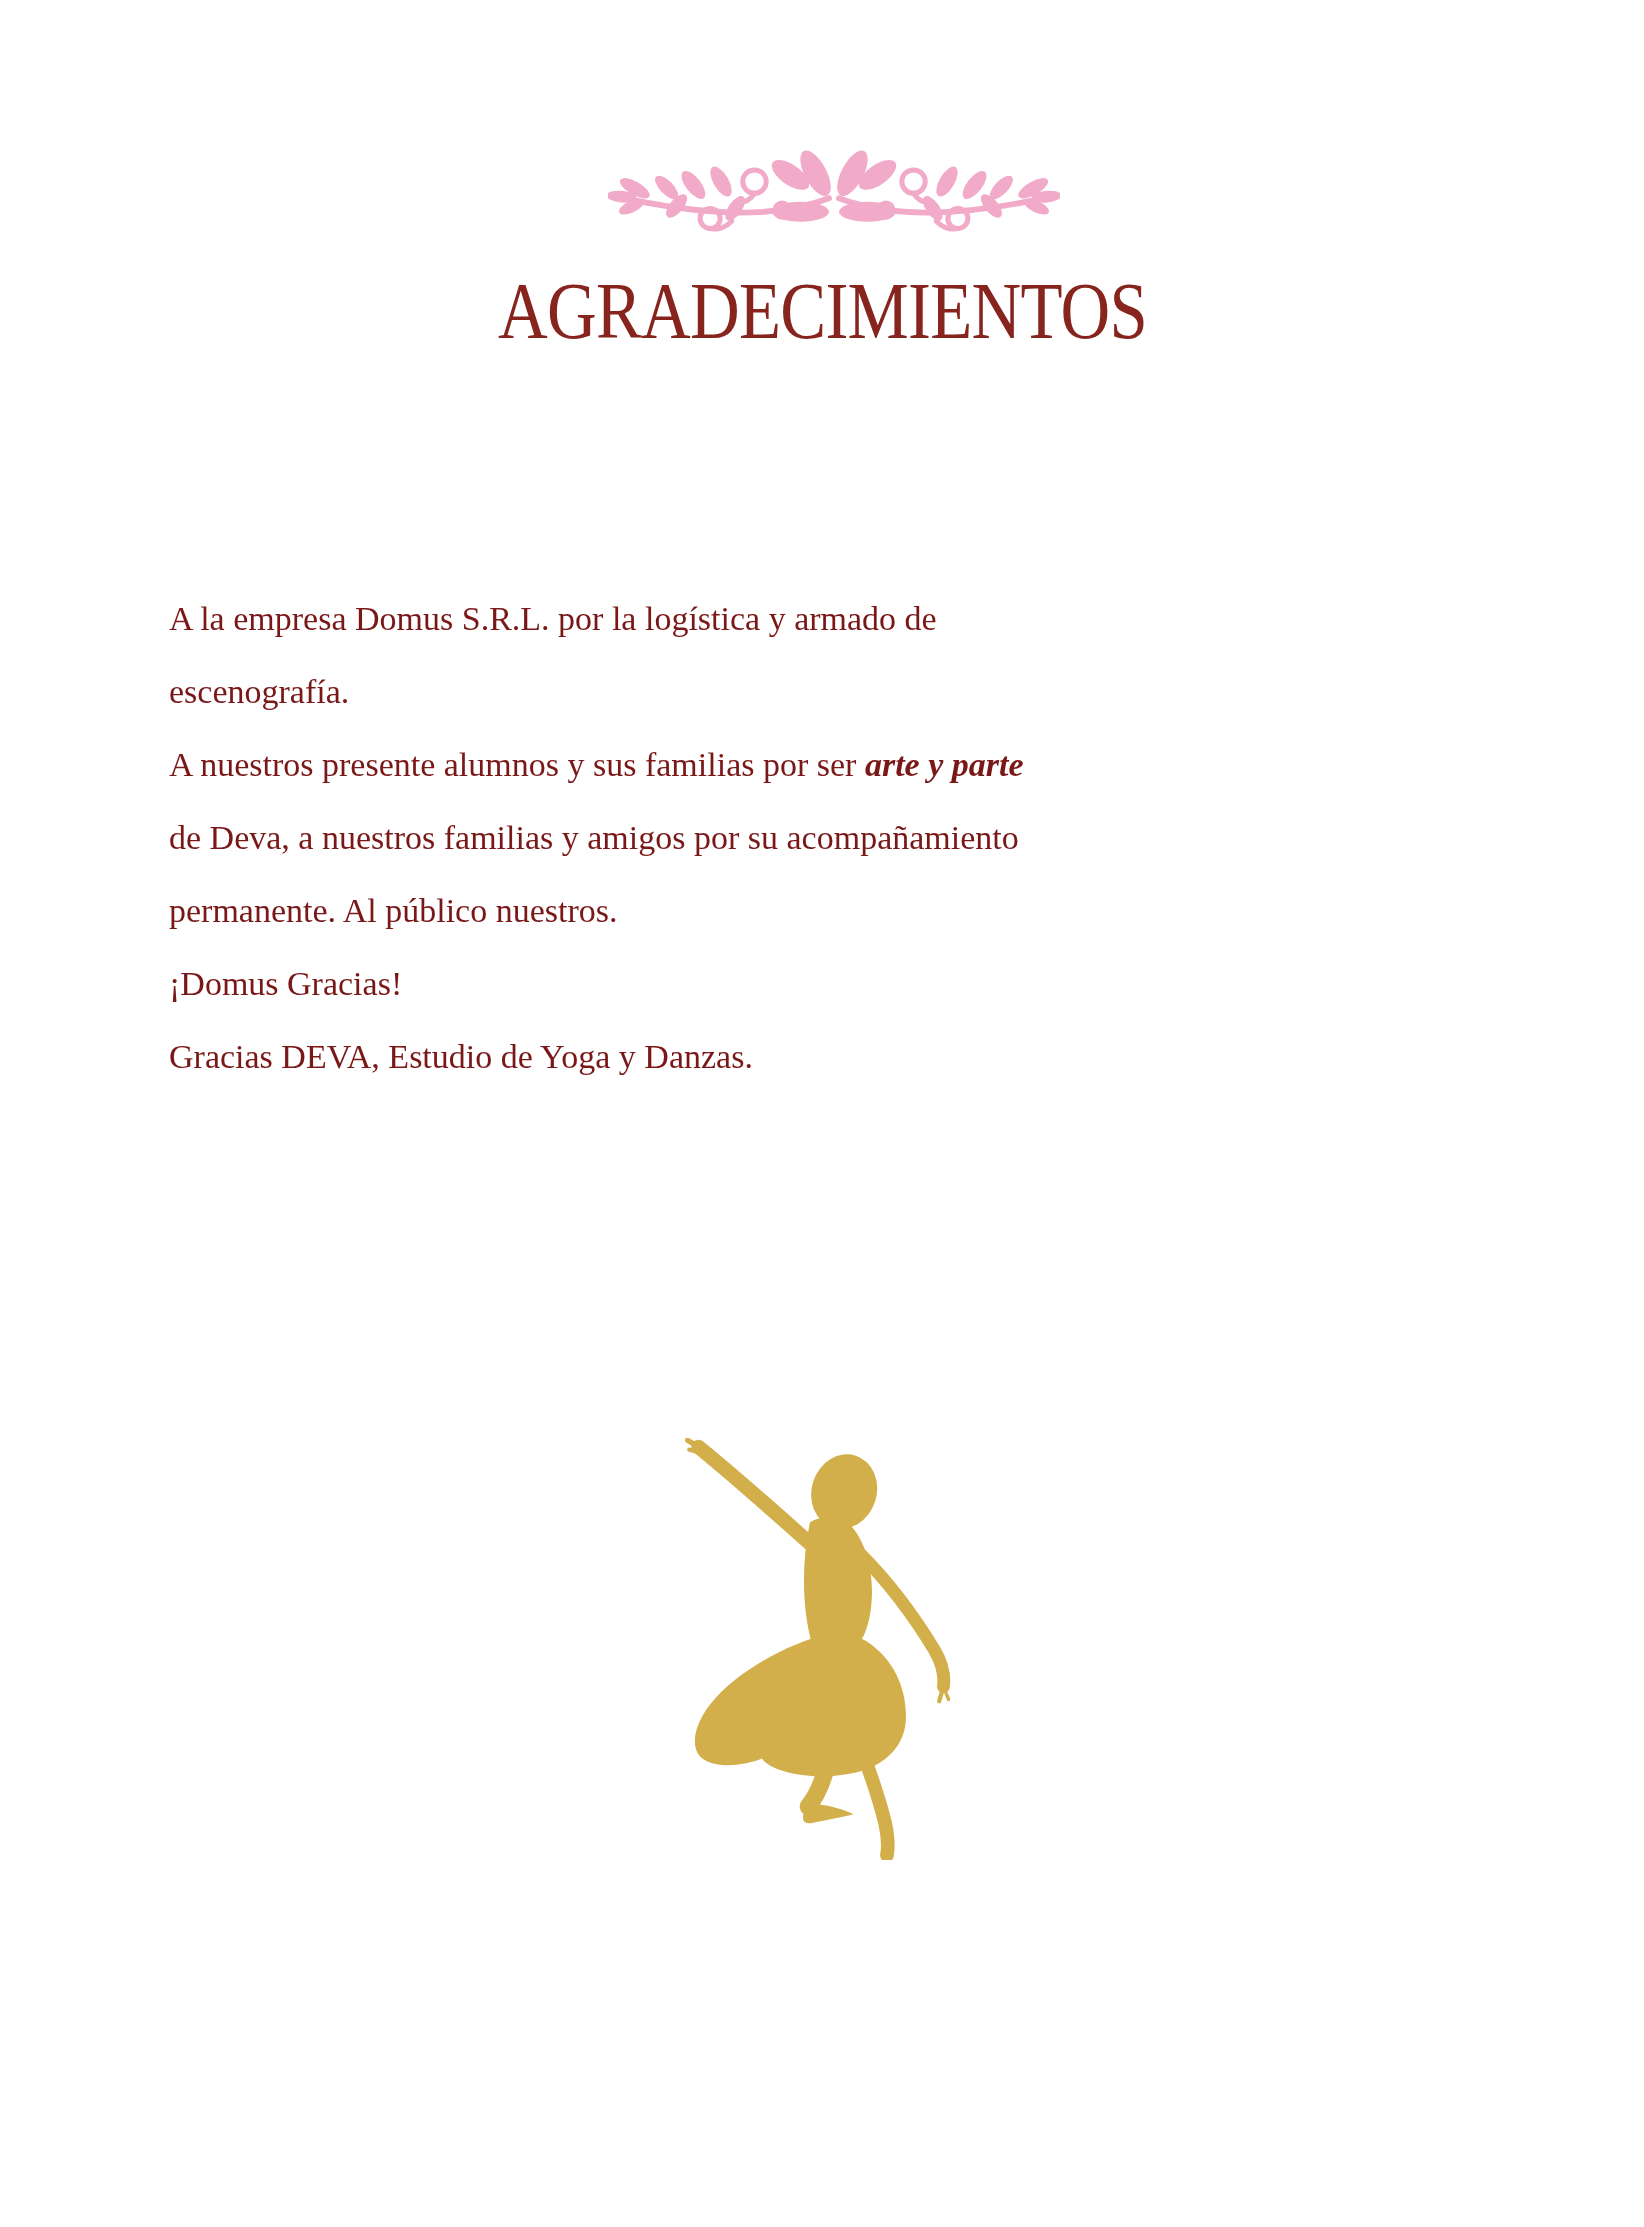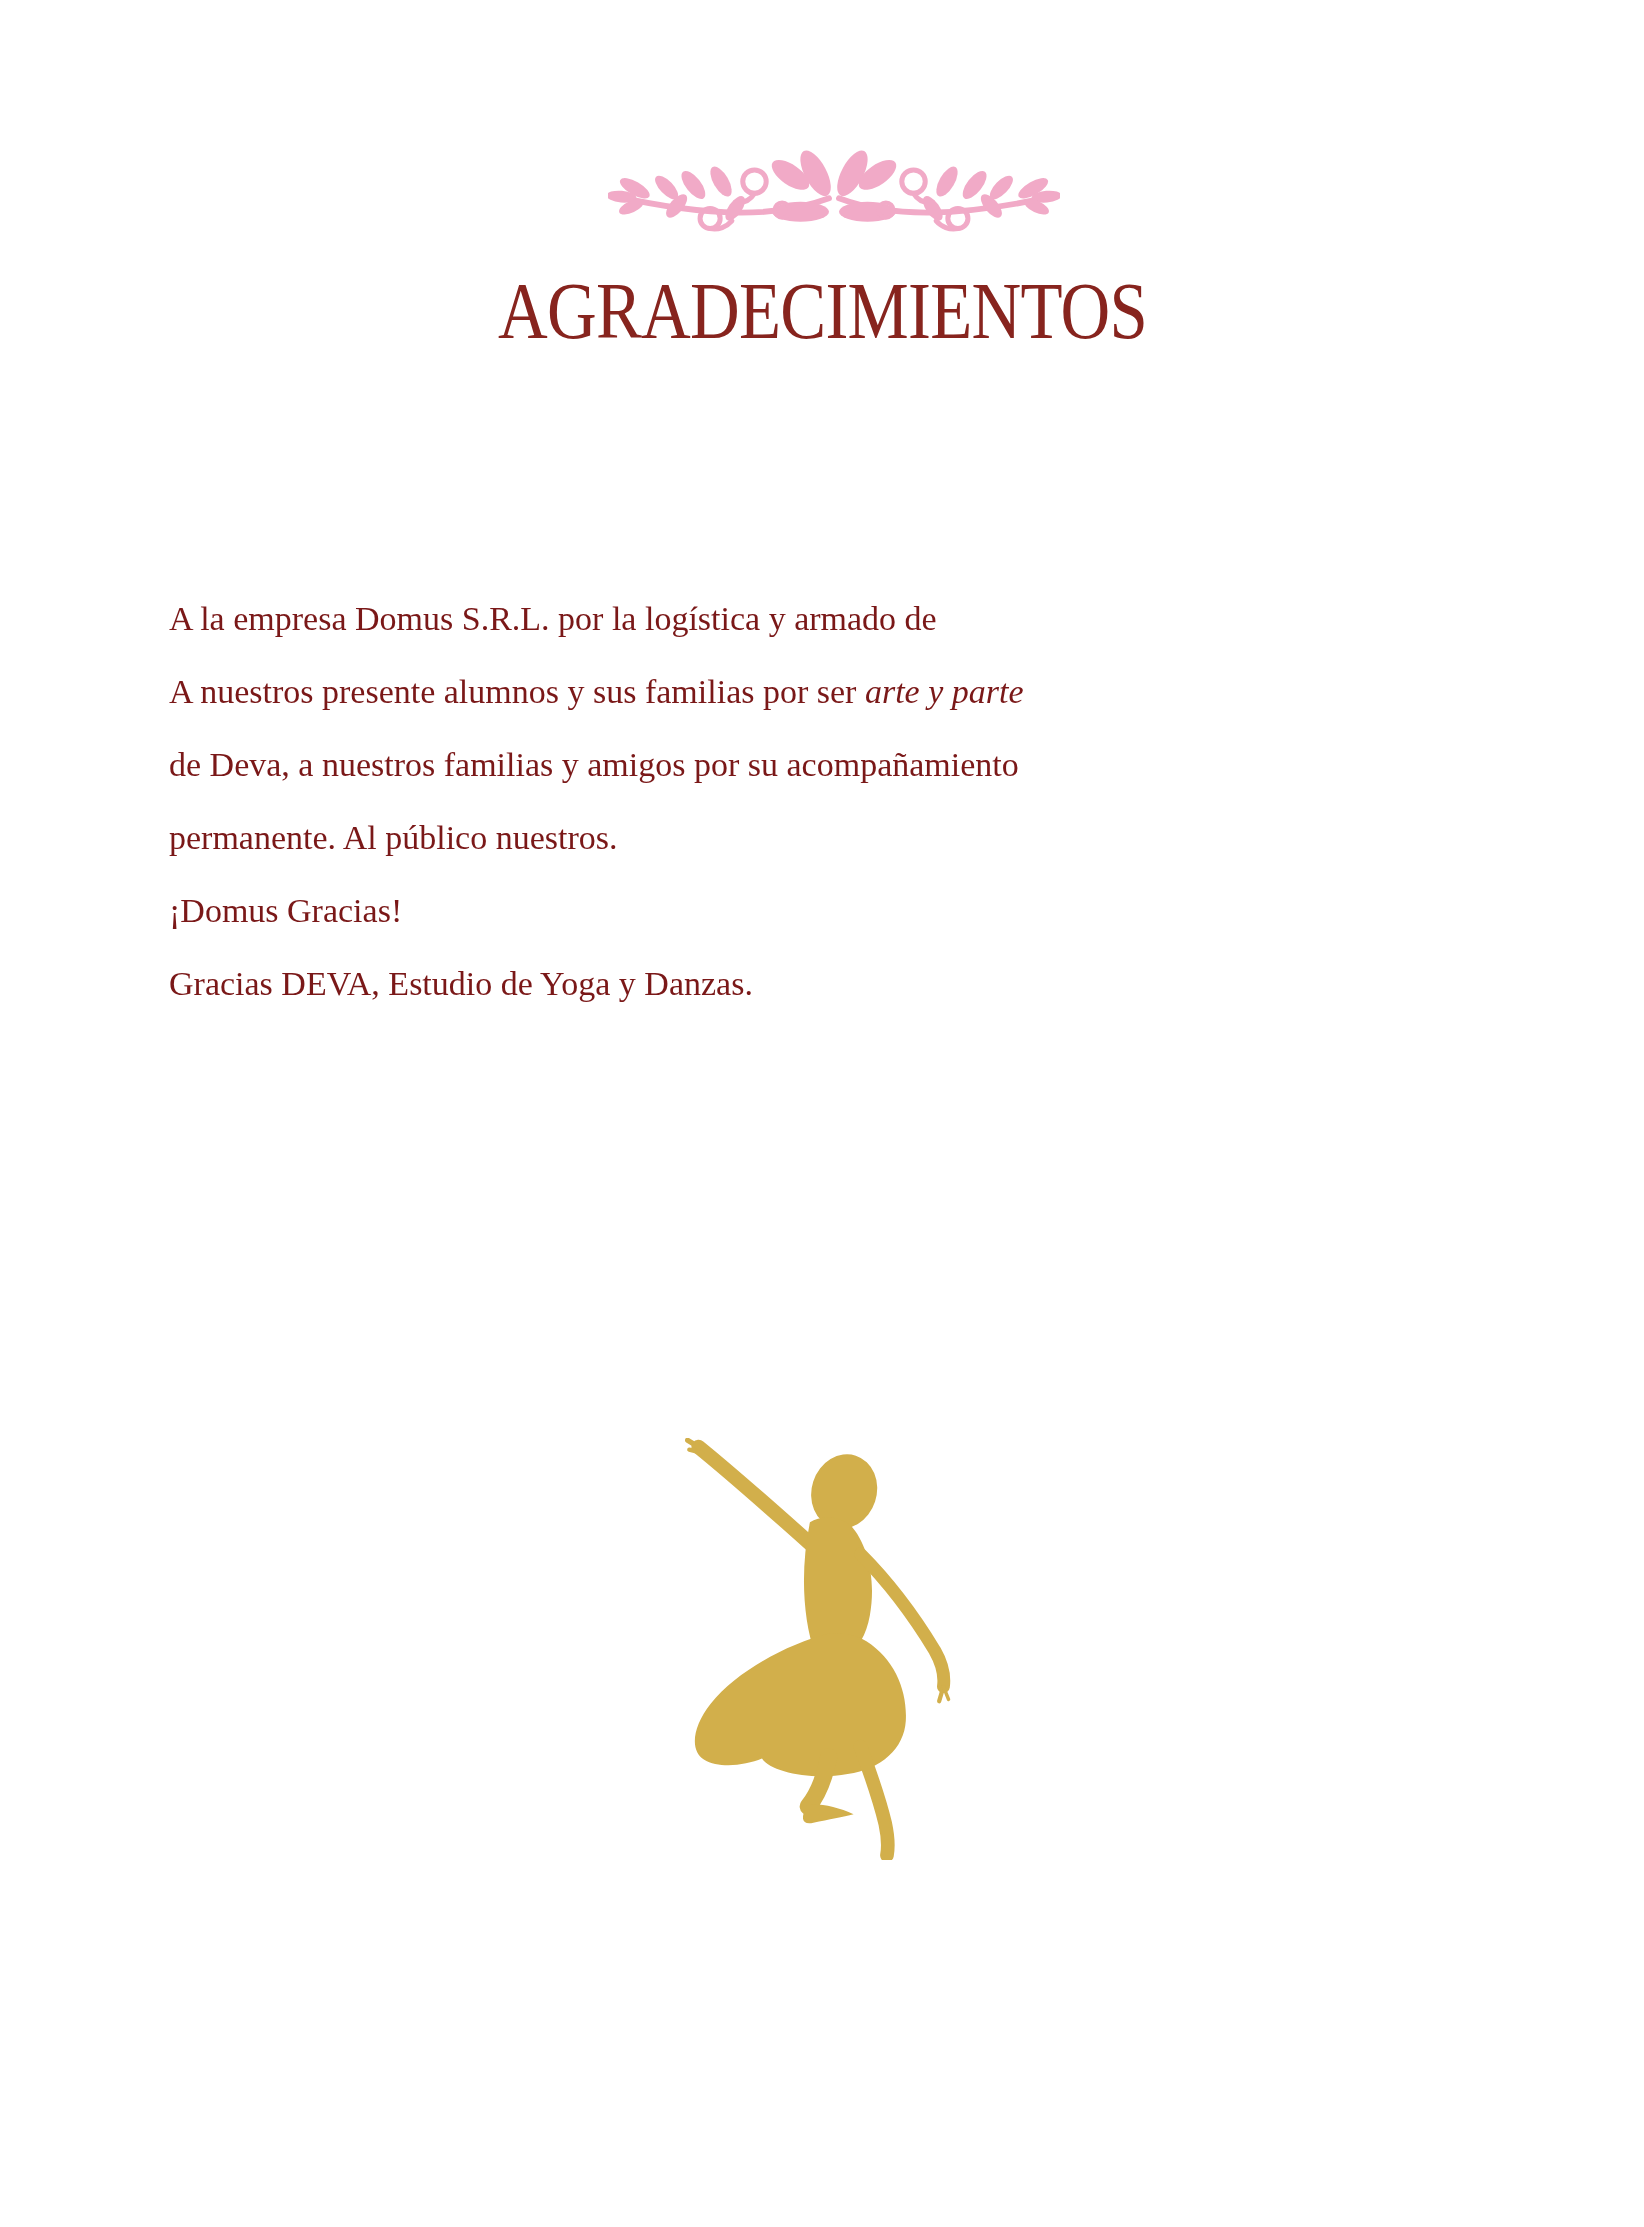--- a/index.html
+++ b/index.html
@@ -42,21 +42,21 @@
   }
   .body-text {
     position: absolute;
     left: 169px;
     top: 582px;
     font-size: 34px;
     line-height: 73px;
     white-space: nowrap;
   }
   .body-text .line { min-height: 73px; }
-  .body-text .italic { font-style: italic; }
+  .body-text .italic { font-style: italic; font-weight: bold; }
   .ballerina {
     position: absolute;
     left: 685px;
     top: 1438px;
     width: 267px;
     height: 422px;
   }
   .ballerina svg { width: 100%; height: 100%; display: block; }
 </style>
 </head>
@@ -97,20 +97,21 @@
         </g>
         <use href="#ornHalf" transform="scale(-1,1)"></use>
       </g>
     </svg>
   </div>
 
   <h1 class="title" style="color: rgb(135, 36, 30);">AGRADECIMIENTOS</h1>
 
   <div class="body-text" style="color: rgb(122, 24, 24);">
       <div class="line"><span>A la empresa Domus S.R.L. por la logística y armado de</span></div>
+      <div class="line"><span>escenografía.</span></div>
       <div class="line"><span>A nuestros presente alumnos y sus familias por ser </span><span class="italic">arte y parte</span></div>
       <div class="line"><span>de Deva, a nuestros familias y amigos por su acompañamiento</span></div>
       <div class="line"><span>permanente. Al público nuestros.</span></div>
       <div class="line"><span>¡Domus Gracias!</span></div>
       <div class="line"><span>Gracias DEVA, Estudio de Yoga y Danzas.</span></div>
     </div>
 
   <div class="ballerina">
     <svg viewBox="0 0 312 492" xmlns="http://www.w3.org/2000/svg">
       <g fill="currentColor" stroke="none" color="#D2AF4B">

